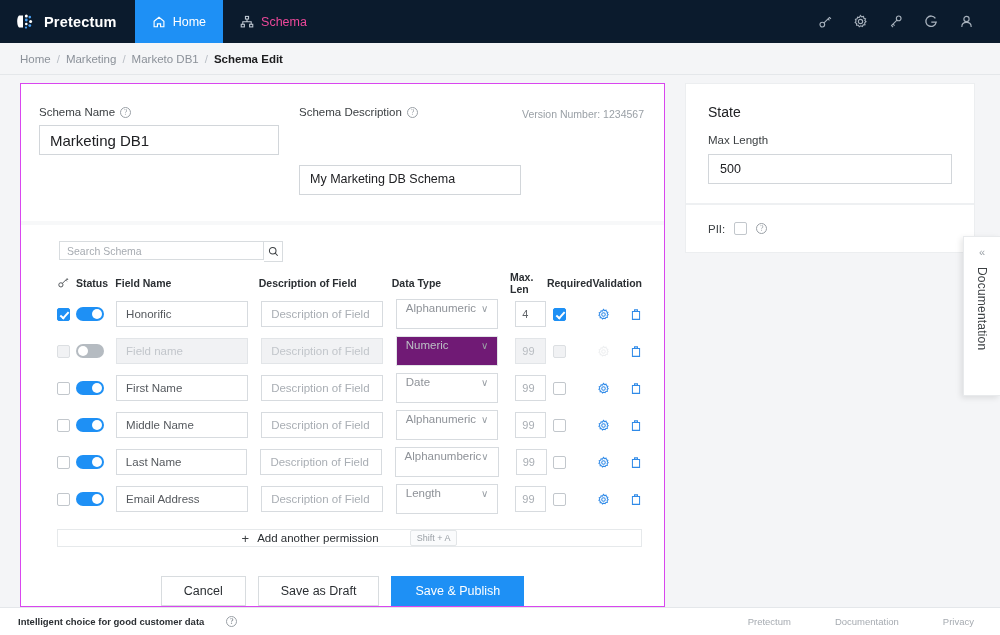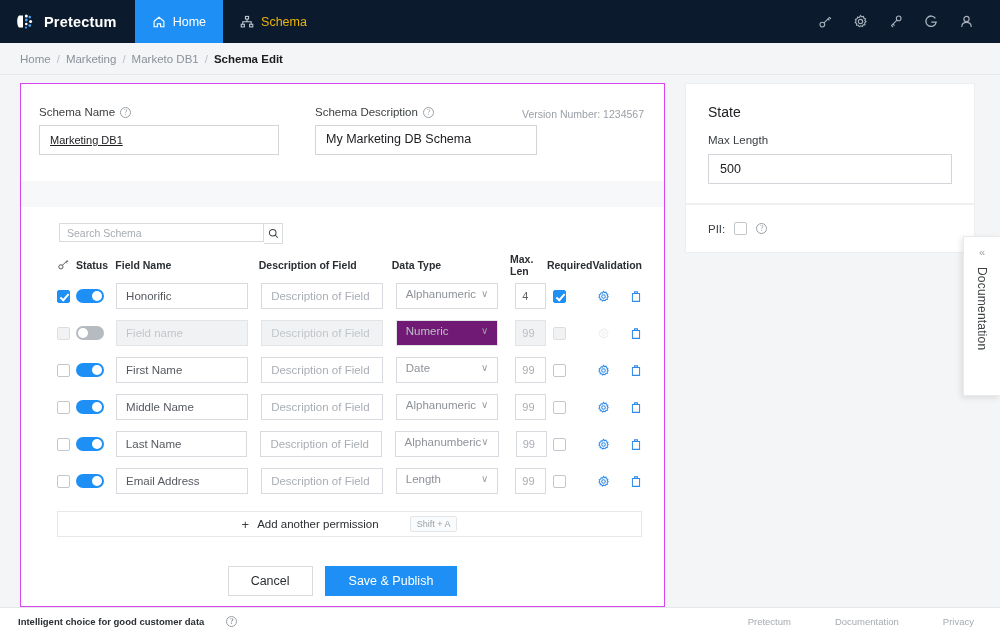--- a/index.html
+++ b/index.html
@@ -19,21 +19,21 @@
   }
   .brand {
     display: flex; align-items: center; gap: 9px;
     padding: 0 18px 0 16px; color: #fff;
   }
   .brand-name { font-size: 14.5px; font-weight: bold; letter-spacing: .2px; }
   .logo-svg { display: block; }
   .nav-items { display: flex; align-items: stretch; }
   .nav-item {
     display: flex; align-items: center; gap: 7px;
-    padding: 0 17px; color: #eab308; font-size: 12.5px;
+    padding: 0 17px; color: #ec4899; font-size: 12.5px;
     cursor: pointer;
   }
   .nav-item.active { background: #1e90f5; color: #fff; }
   .nav-item svg { display: block; }
   .nav-right {
     margin-left: auto; display: flex; align-items: center;
     gap: 20px; padding-right: 26px;
   }
   .nav-icon { cursor: pointer; display: flex; align-items: center; opacity: .85; }
 
@@ -58,37 +58,36 @@
     display: flex; flex-direction: column;
   }
   .side-col { flex: 1; }
 
   
   .meta-row {
     display: flex; padding: 22px 18px 26px 18px; position: relative;
   }
   .meta-field { display: flex; flex-direction: column; }
   .meta-field.name { width: 240px; }
-  .meta-field.desc { width: 222px; margin-left: 36px; }
+  .meta-field.desc { width: 222px; margin-left: 20px; gap: 40px; }
   .lbl {
     font-size: 11.5px; color: #3c4043; margin-bottom: 7px;
     display: flex; align-items: center; gap: 5px;
   }
   .qmark {
     width: 11px; height: 11px; border-radius: 50%;
     border: 1px solid #9aa0a6; color: #9aa0a6;
     font-size: 8px; line-height: 9px; text-align: center;
     display: inline-block; font-family: "Liberation Serif", serif;
   }
   .txtin {
     height: 30px; border: 1px solid #d2d6da; background: #fff;
-    font-size: 11px; color: #202124; padding: 0 10px;
+    font-size: 15px; color: #202124; padding: 0 10px;
     font-family: "Liberation Sans", sans-serif; outline: none;
     width: 100%;
-    text-decoration: underline;
   }
   .txtarea {
     height: 30px; border: 1px solid #d2d6da; background: #fff;
     font-size: 12.5px; color: #202124; padding: 6px 10px;
     font-family: "Liberation Sans", sans-serif; outline: none;
     resize: none; width: 100%; overflow: hidden;
   }
   .version {
     position: absolute; right: 20px; top: 24px;
     font-size: 10.5px; color: #9aa0a6;
@@ -157,23 +156,23 @@
   .fin {
     width: 100%; height: 26px; border: 1px solid #d7dbdf;
     font-size: 11.5px; color: #55595e; padding: 0 9px;
     font-family: "Liberation Sans", sans-serif; outline: none; background: #fff;
   }
   .fin::placeholder { color: #a9aeb4; }
   .fin.dim { background: #f1f2f4; border-color: #e2e5e8; color: #b5bac0; }
   .fin.dim::placeholder { color: #c2c6cb; }
 
   .sel {
-    width: 100%; height: 26px; border: 1px solid #d7dbdf; background: #fff;
-    font-size: 11.5px; color: #8e9298; padding: 4px 9px;
-    display: flex; align-items: flex-start; cursor: pointer;
+    width: 100%; height: 20px; border: 1px solid #d7dbdf; background: #fff;
+    font-size: 11.5px; color: #8e9298; padding: 14px 9px;
+    display: flex; align-items: flex-end; cursor: pointer;
   }
   .sel.dim { background: #701a75; border-color: #e2e5e8; color: #bcc0c5; }
   .sel .chev { margin-left: auto; font-size: 10px; color: #9aa0a6; }
 
   .lenin {
     width: 31px; height: 26px; border: 1px solid #d7dbdf; background: #fff;
     font-size: 11px; color: #5f6368; padding: 0 6px;
     font-family: "Liberation Sans", sans-serif; outline: none;
   }
   .lenin.dim { background: #f1f2f4; border-color: #e2e5e8; color: #b9bdc2; }
@@ -643,20 +642,21 @@
     </div>
 
     <div class="addrow">
       <span class="plus">+</span>
       <span class="txt">Add another permission</span>
       <span class="kbd">Shift + A</span>
     </div>
 
     <div class="actions">
       <div class="btn">Cancel</div>
+      <div class="btn">Save as Draft</div>
       <div class="btn primary">Save &amp; Publish</div>
     </div>
   </div>
 
   <div class="side-col">
     <div class="state-card">
       <div class="state-title">State</div>
       <div class="state-sec">
         <div class="state-lbl">Max  Length</div>
         <input class="state-in" value="500" style="">

